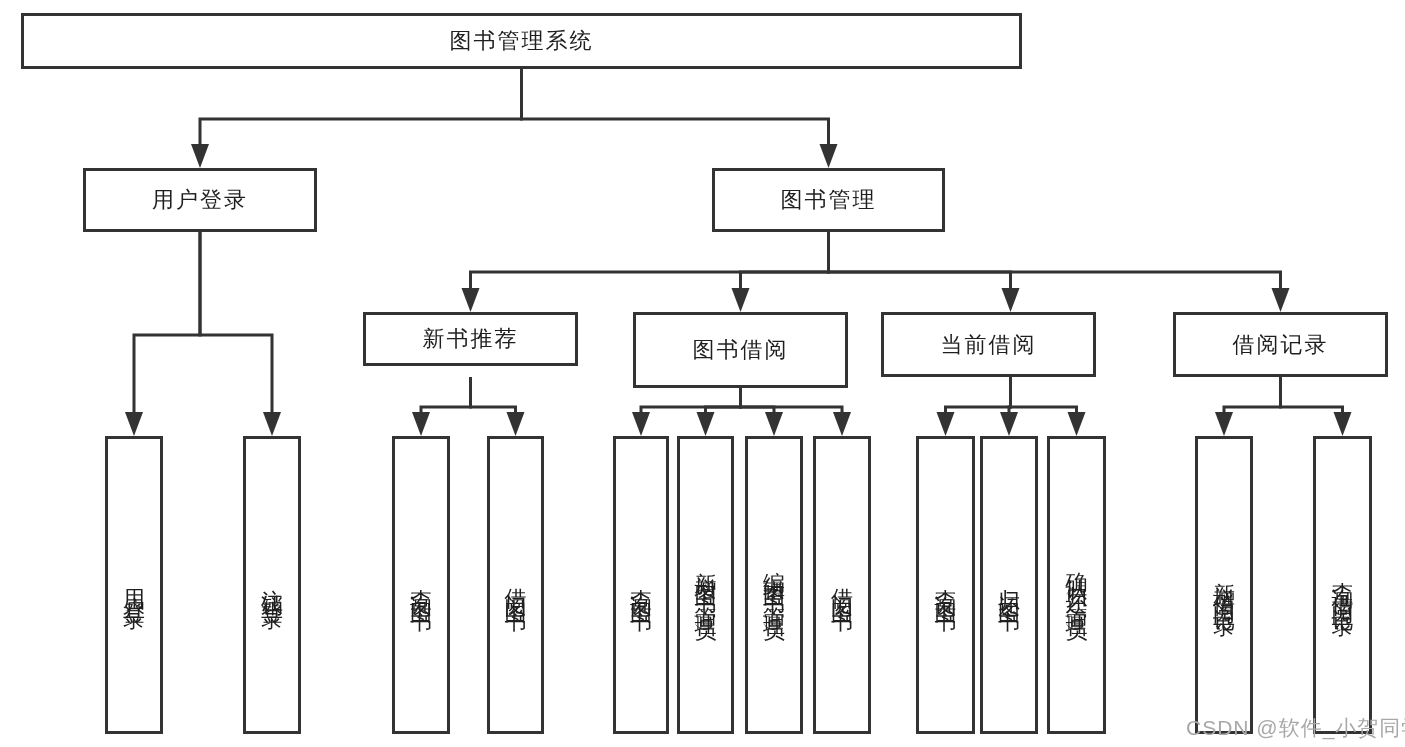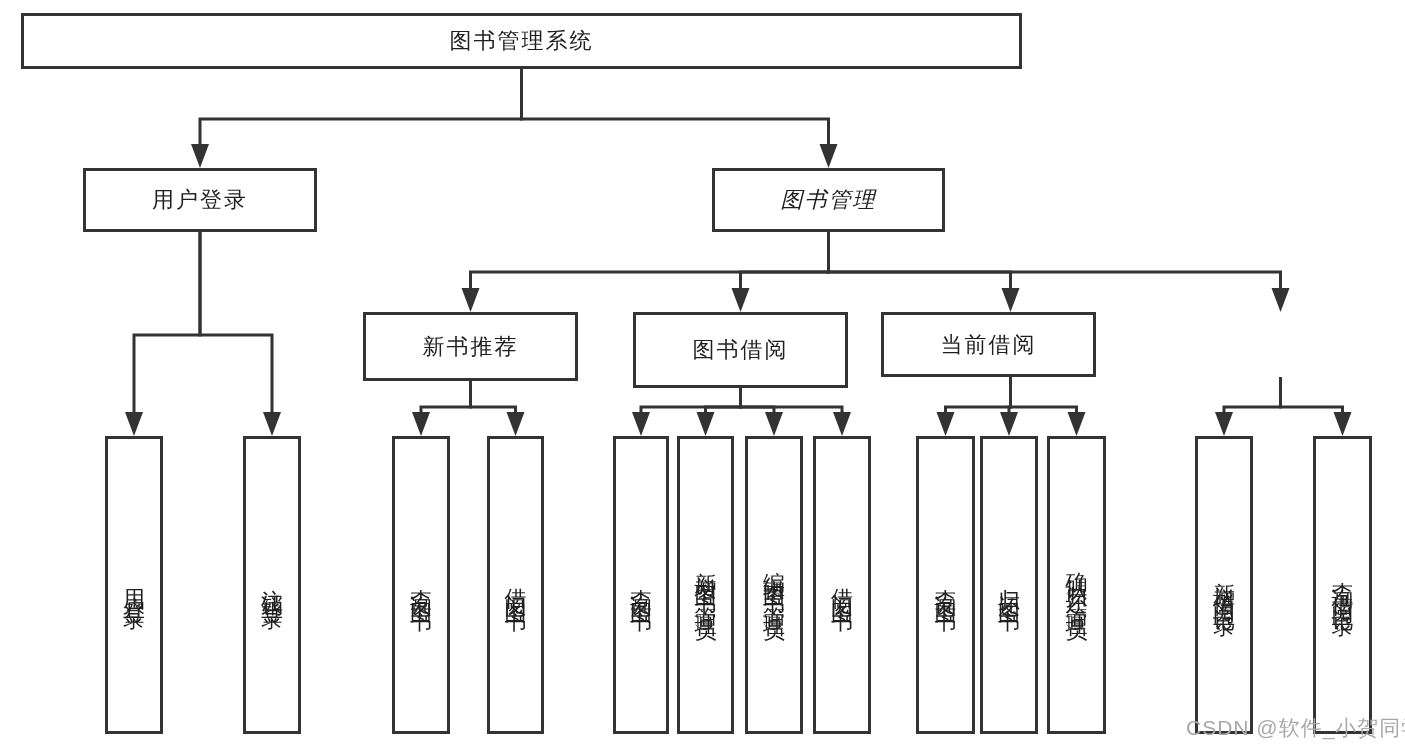--- a/index.html
+++ b/index.html
@@ -102,31 +102,34 @@
       <polygon points="1342.5,436 1333.5,412 1351.5,412" fill="#333333"></polygon>
     </svg>
 
   <div id="watermark">CSDN @软件_小贺同学</div>
 <div class="node horiz" style="left: 21px; top: 13px; width: 1001px; height: 56px;">
       <span class="lbl">图书管理系统</span>
     </div>
     <div class="node horiz" style="left: 83px; top: 168px; width: 234px; height: 64px;">
       <span class="lbl">用户登录</span>
     </div>
-    <div class="node horiz" style="left: 712px; top: 168px; width: 233px; height: 64px; font-style: italic;">
+    <div class="node horiz" style="left: 712px; top: 168px; width: 233px; height: 64px;">
       <span class="lbl">图书管理</span>
     </div>
-    <div class="node horiz" style="left: 363px; top: 312px; width: 215px; height: 69px;">
+    <div class="node horiz" style="left: 363px; top: 312px; width: 215px; height: 54px;">
       <span class="lbl">新书推荐</span>
     </div>
     <div class="node horiz" style="left: 633px; top: 312px; width: 215px; height: 76px;">
       <span class="lbl">图书借阅</span>
     </div>
     <div class="node horiz" style="left: 881px; top: 312px; width: 215px; height: 65px;">
       <span class="lbl">当前借阅</span>
+    </div>
+    <div class="node horiz" style="left: 1173px; top: 312px; width: 215px; height: 65px;">
+      <span class="lbl">借阅记录</span>
     </div>
     <div class="node vert" style="left: 105px; top: 436px; width: 58px; height: 298px;">
       <span class="lbl">用户登录</span>
     </div>
     <div class="node vert" style="left: 243px; top: 436px; width: 58px; height: 298px;">
       <span class="lbl">注销登录</span>
     </div>
     <div class="node vert" style="left: 392px; top: 436px; width: 58px; height: 298px;">
       <span class="lbl">查询图书</span>
     </div>

